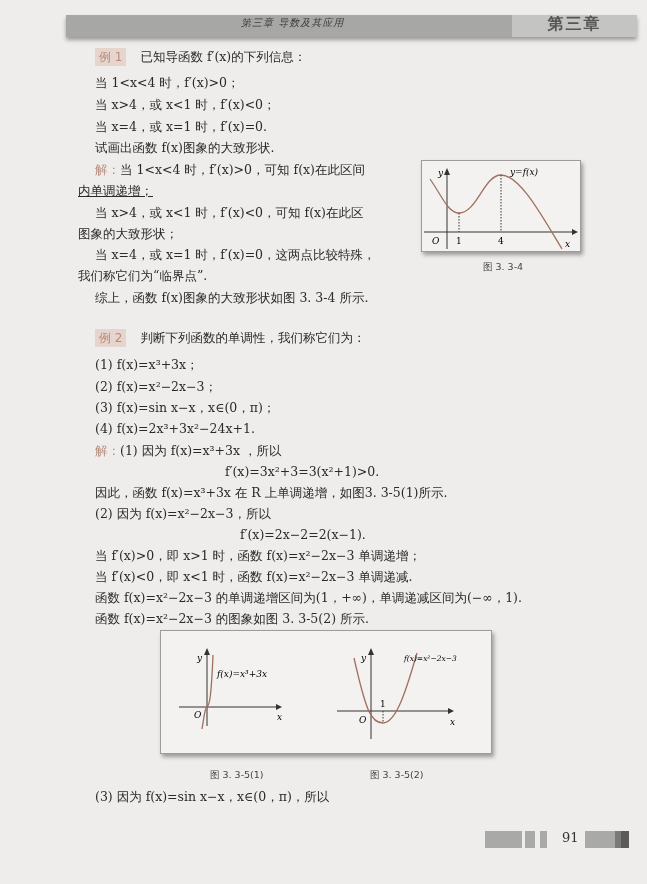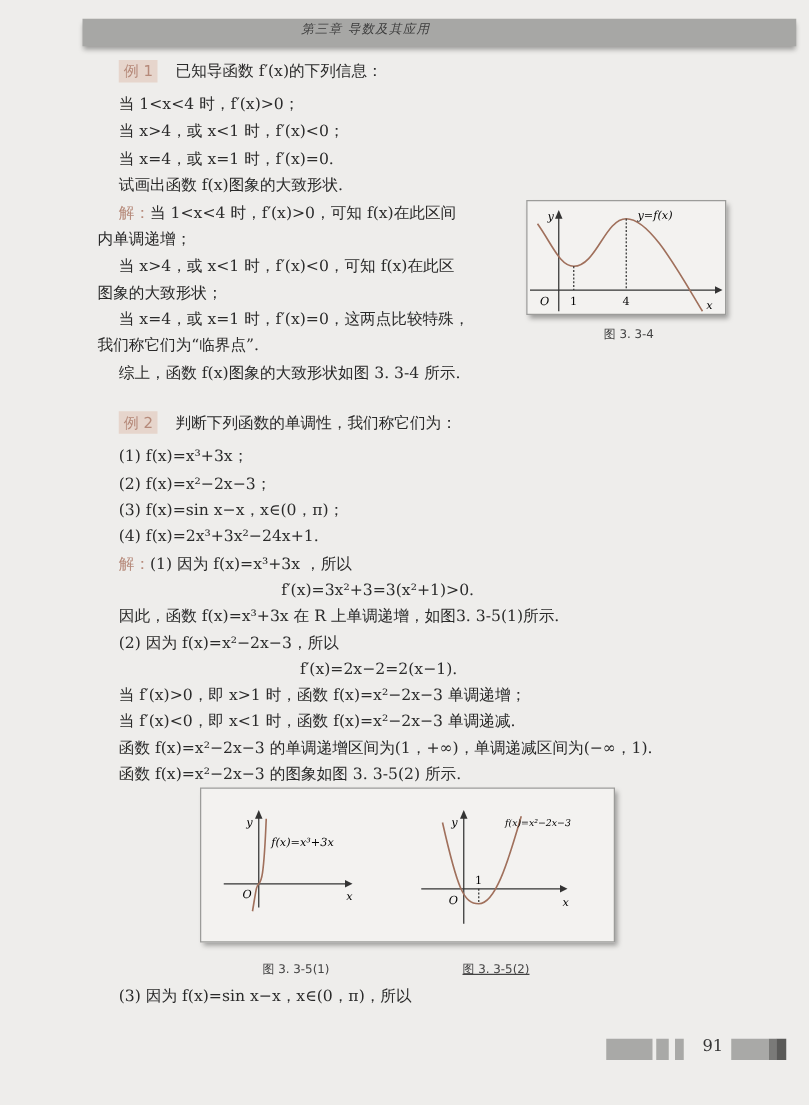--- a/index.html
+++ b/index.html
@@ -36,33 +36,34 @@
   }
   .caption { position:absolute; font-size:9.5px; color:#444; font-family:"DejaVu Sans", sans-serif; }
   .footer-bar { position:absolute; top:831px; height:17px; }
   .page-num { position:absolute; left:562px; top:830px; font-size:13px; color:#333; }
 </style>
 </head>
 <body>
 
 <div class="header-band">
   <span class="chapter-title">第三章  导数及其应用</span>
+  <div class="chapter-tab">第三章</div>
 </div>
 
 <div class="line" style="left:95px;top:48px;">
   <span class="ex-label">例 1</span><span>已知导函数 f′(x)的下列信息：</span>
 </div>
 <div class="line" style="left:95px;top:75px;">当 1&lt;x&lt;4 时，f′(x)&gt;0；</div>
 <div class="line" style="left:95px;top:97px;">当 x&gt;4，或 x&lt;1 时，f′(x)&lt;0；</div>
 <div class="line" style="left:95px;top:119px;">当 x=4，或 x=1 时，f′(x)=0.</div>
 <div class="line" style="left:95px;top:140px;">试画出函数 f(x)图象的大致形状.</div>
 <div class="line" style="left:95px;top:162px;">
   <span class="sol">解：</span><span>当 1&lt;x&lt;4 时，f′(x)&gt;0，可知 f(x)在此区间</span>
 </div>
-<div class="line" style="left:78px;top:183px;">内单调递增；</div>
+<div class="line" style="left:78px;top:183px;text-decoration:underline;">内单调递增；</div>
 <div class="line" style="left:95px;top:205px;">当 x&gt;4，或 x&lt;1 时，f′(x)&lt;0，可知 f(x)在此区</div>
 <div class="line" style="left:78px;top:226px;">图象的大致形状；</div>
 <div class="line" style="left:95px;top:247px;">当 x=4，或 x=1 时，f′(x)=0，这两点比较特殊，</div>
 <div class="line" style="left:78px;top:268px;">我们称它们为“临界点”.</div>
 <div class="line" style="left:95px;top:290px;">综上，函数 f(x)图象的大致形状如图 3. 3-4 所示.</div>
 
 <div class="fig-box" style="left:421px;top:160px;width:158px;height:90px;">
   <svg width="158" height="90">
     <line x1="2" y1="71" x2="150" y2="71" stroke="#333" stroke-width="1"></line>
     <polygon points="150,68 156,71 150,74" fill="#333"></polygon>
@@ -120,21 +121,21 @@
     <path d="M193,27 C205,80 210,92 222,92 C235,92 245,60 256,22" stroke="#a0705c" stroke-width="1.3" fill="none"></path>
     <line x1="222" y1="80" x2="222" y2="92" stroke="#333" stroke-dasharray="1.5,1.5"></line>
     <text x="219" y="76" font-size="9">1</text>
     <text x="198" y="92" font-size="9" font-style="italic">O</text>
     <text x="289" y="94" font-size="9" font-style="italic">x</text>
     <text x="200" y="30" font-size="9" font-style="italic">y</text>
     <text x="243" y="30" font-size="7.5" font-style="italic">f(x)=x²−2x−3</text>
   </svg>
 </div>
 <div class="caption" style="left:210px;top:769px;">图 3. 3-5(1)</div>
-<div class="caption" style="left:370px;top:769px;text-decoration:underline;">图 3. 3-5(2)</div>
+<div class="caption" style="left:370px;top:769px;">图 3. 3-5(2)</div>
 
 <div class="line" style="left:95px;top:789px;">(3) 因为 f(x)=sin x−x，x∈(0，π)，所以</div>
 
 <div class="footer-bar" style="left:485px;width:37px;background:#a9a9a7;"></div>
 <div class="footer-bar" style="left:525px;width:10px;background:#a9a9a7;"></div>
 <div class="footer-bar" style="left:540px;width:7px;background:#a9a9a7;"></div>
 <div class="page-num">91</div>
 <div class="footer-bar" style="left:585px;width:30px;background:#a9a9a7;"></div>
 <div class="footer-bar" style="left:615px;width:6px;background:#7a7a78;"></div>
 <div class="footer-bar" style="left:621px;width:8px;background:#5a5a58;"></div>

